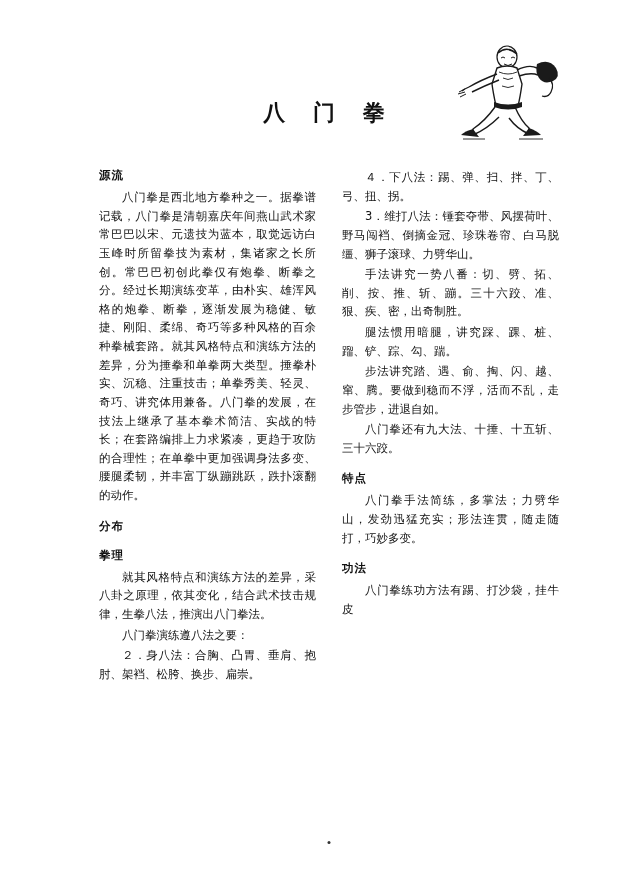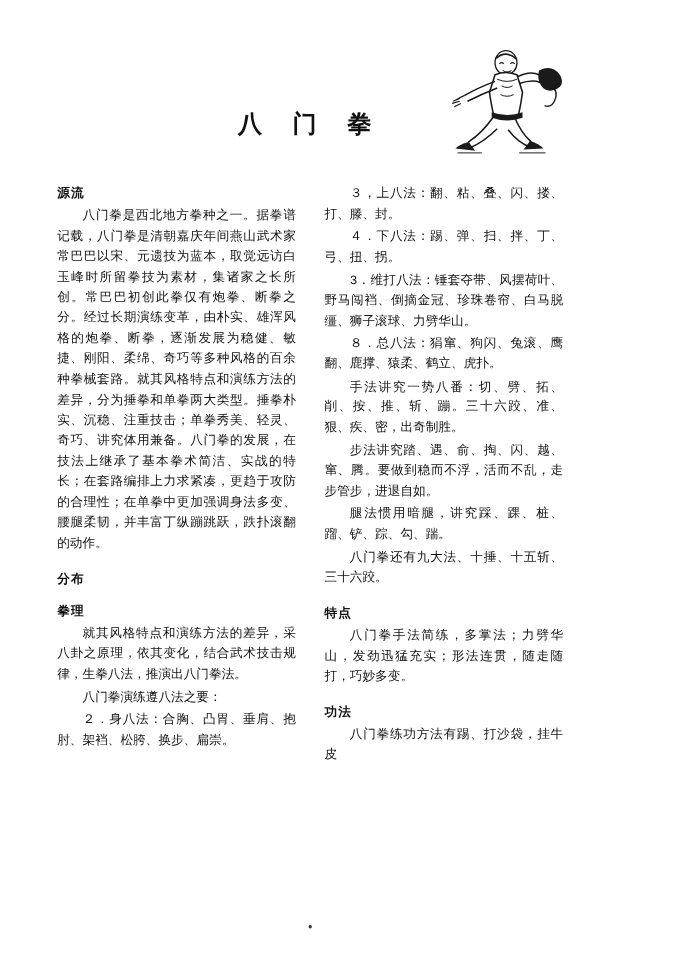--- a/index.html
+++ b/index.html
@@ -14,20 +14,21 @@
     color: #111;
     position: relative;
     overflow: hidden;
   }
   .page {
     position: relative;
     width: 564px;
     height: 870px;
     box-sizing: border-box;
     padding: 40px 52px 40px 52px;
+    margin-left: 47px;
   }
   .title {
     text-align: center;
     font-size: 22px;
     font-weight: bold;
     letter-spacing: 10px;
     margin: 58px 0 0 0;
     font-family: "DejaVu Sans", sans-serif;
   }
   .figure {
@@ -37,21 +38,20 @@
     width: 120px;
     height: 115px;
   }
   .columns {
     display: flex;
     gap: 26px;
     margin-top: 40px;
   }
   .col {
     width: 244px;
-    font-family: Liberation Mono, monospace;
   }
   .h2 {
     font-size: 11.5px;
     font-weight: bold;
     margin: 14px 0 5px 0;
     letter-spacing: 1px;
   }
   .h2.first { margin-top: 0; }
   p {
     margin: 0 0 2px 0;
@@ -127,27 +127,25 @@
 
       <div class="h2">拳理</div>
       <p>就其风格特点和演练方法的差异，采八卦之原理，依其变化，结合武术技击规律，生拳八法，推演出八门拳法。</p>
       <p>八门拳演练遵八法之要：</p>
       <p>２．身八法：合胸、凸胃、垂肩、抱肘、架裆、松胯、换步、扁崇。</p>
 
     </div>
 
     <div class="col rightcol">
 
-      <p>３，上八法：翻、粘、叠、闪、搂、打、滕、封。</p>
       <p>４．下八法：踢、弹、扫、拌、丁、弓、扭、拐。</p>
       <p>3．维打八法：锤套夺带、风摆荷叶、野马闯裆、倒摘金冠、珍珠卷帘、白马脱缰、狮子滚球、力劈华山。</p>
-      <p>８．总八法：狷窜、狗闪、兔滚、鹰翻、鹿撑、猿柔、鹤立、虎扑。</p>
       <p>手法讲究一势八番：切、劈、拓、削、按、推、斩、蹦。三十六跤、准、狠、疾、密，出奇制胜。</p>
+      <p>腿法惯用暗腿，讲究踩、踝、桩、蹓、铲、踪、勾、踹。</p>
       <p>步法讲究踏、遇、俞、掏、闪、越、窜、腾。要做到稳而不浮，活而不乱，走步管步，进退自如。</p>
-      <p>腿法惯用暗腿，讲究踩、踝、桩、蹓、铲、踪、勾、踹。</p>
       <p>八门拳还有九大法、十捶、十五斩、三十六跤。</p>
 
       <div class="h2">特点</div>
       <p>八门拳手法简练，多掌法；力劈华山，发劲迅猛充实；形法连贯，随走随打，巧妙多变。</p>
 
       <div class="h2">功法</div>
       <p>八门拳练功方法有踢、打沙袋，挂牛皮</p>
 
     </div>
 

